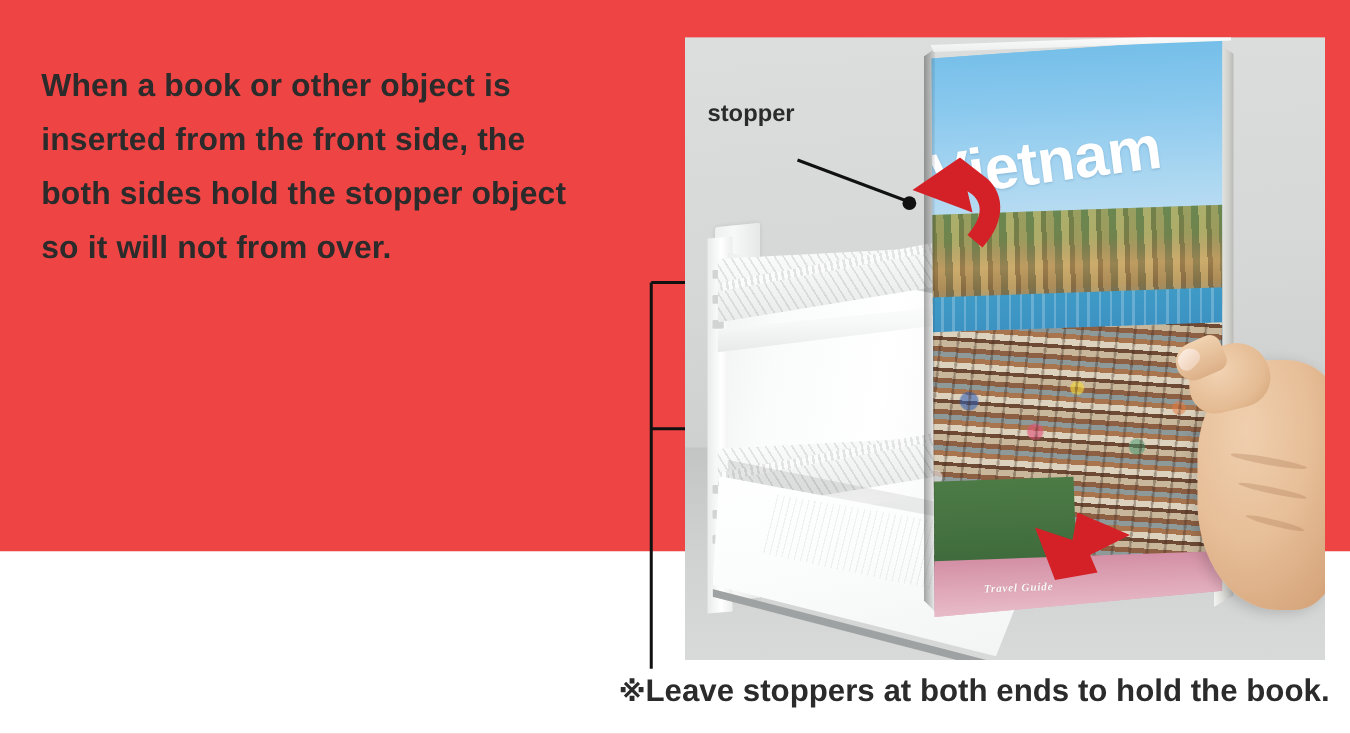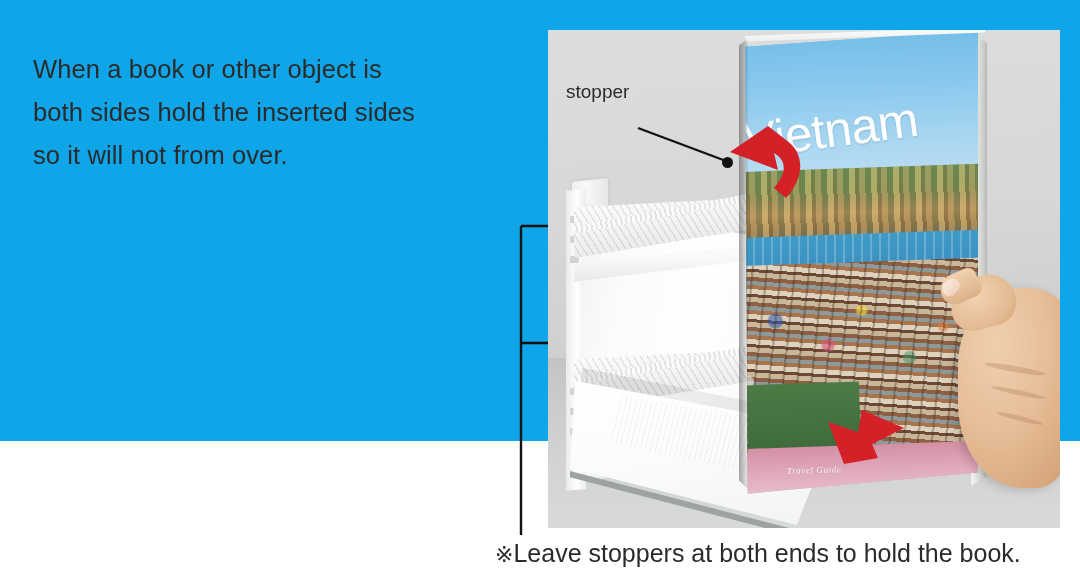--- a/index.html
+++ b/index.html
@@ -3,21 +3,21 @@
 <meta charset="utf-8">
 <style>
   html,body{margin:0;padding:0;}
   body{
     width:1080px;height:587px;
     background:#ffffff;
     font-family:"Liberation Sans", sans-serif;
     overflow:hidden;
     position:relative;
   }
-  .page{position:relative;width:1080px;height:441px;background:#0ea5e9;}
+  .page{position:relative;width:1080px;height:441px;background:#ef4444;font-weight:bold;}
 
   
   .desc{
     position:absolute;
     left:33px; top:48px;
     width:470px;
     font-size:25.5px;
     line-height:43px;
     color:#2b2b2b;
     letter-spacing:0.1px;
@@ -327,21 +327,22 @@
   
   .dot{position:absolute;width:11px;height:11px;border-radius:50%;background:#111;}
 </style>
 </head>
 <body>
 
 <div class="page">
 
   <div class="desc">
     <span class="line">When a book or other object is</span>
-    <span class="line">both sides hold the inserted sides</span>
+    <span class="line">inserted from the front side, the</span>
+    <span class="line">both sides hold the stopper object</span>
     <span class="line">so it will not from over.</span>
   </div>
 
   <div class="caption">
     <span class="mark">※</span><span>Leave stoppers at both ends to hold the book.</span>
   </div>
 
   <svg class="leaders" viewBox="0 0 1080 587">
 
     <path d="M521 226 L521 535" stroke="#111" stroke-width="2.4" fill="none"></path>

